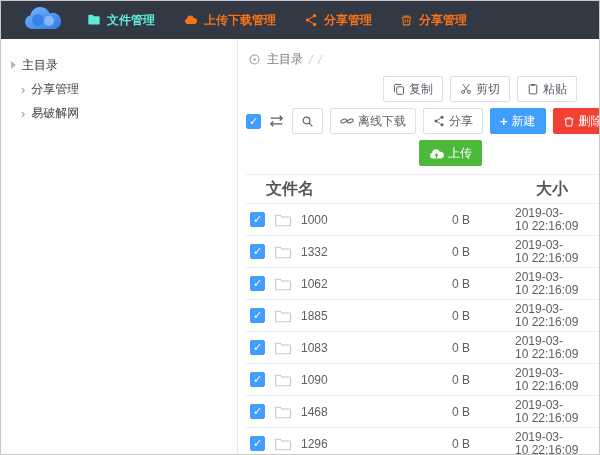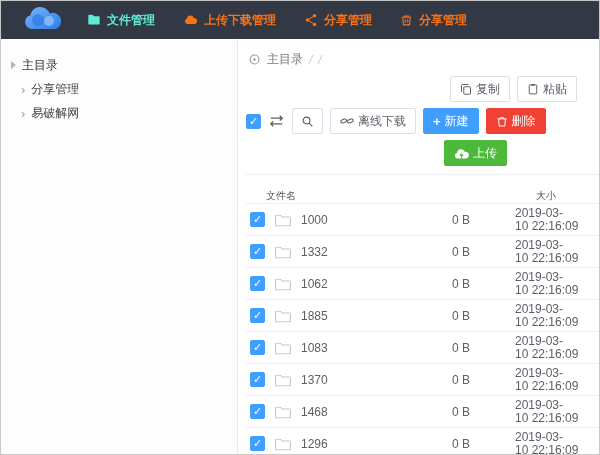--- a/index.html
+++ b/index.html
@@ -28,34 +28,34 @@
   
   .breadcrumb{display:flex;align-items:center;gap:6px;font-size:12px;color:#8c8f94;margin:4px 0 8px 2px}
   .breadcrumb .bc-icon{color:#9a9da3;display:flex}
   .bc-current{color:#75787d;cursor:pointer}
   .bc-sep{color:#c9cbcf;font-style:italic}
 
   
   .toolbar-row{display:flex;align-items:center;gap:7px;margin-bottom:6px}
   .row1{justify-content:flex-end;padding-right:22px}
   .row2{justify-content:flex-start}
-  .row3{justify-content:flex-end;padding-right:92px}
+  .row3{justify-content:flex-end;padding-right:117px}
   .btn{height:26px;display:inline-flex;align-items:center;gap:4px;padding:0 9px;font-size:12px;border:1px solid #dcdfe6;border-radius:2px;background:#fff;color:#5a5e66;cursor:pointer;white-space:nowrap;flex:0 0 auto}
   .btn svg{display:block}
   .btn.primary{background:#409eff;border-color:#409eff;color:#fff}
   .btn.danger{background:#f04134;border-color:#f04134;color:#fff}
   .btn.success{background:#4cb93a;border-color:#4cb93a;color:#fff}
   .icon-btn{padding:0 8px}
   .checkbox{width:15px;height:15px;border-radius:2px;background:#409eff;border:1px solid #409eff;color:#fff;display:inline-flex;align-items:center;justify-content:center;font-size:11px;line-height:1;cursor:pointer;flex:0 0 15px}
   .swap{color:#5a5e66;display:flex;align-items:center;cursor:pointer;flex:0 0 auto}
   .plus{font-weight:bold;font-size:13px;line-height:1}
 
   
   .table{flex:1;display:flex;flex-direction:column;min-height:0;margin-top:2px}
-  .thead{display:flex;align-items:flex-end;height:30px;flex:0 0 30px;border-top:1px solid #ebeef5;border-bottom:1px solid #ebeef5;font-size:10px;font-weight:normal;color:#555}
+  .thead{display:flex;align-items:center;height:30px;flex:0 0 30px;border-top:1px solid #ebeef5;border-bottom:1px solid #ebeef5;font-size:16px;font-weight:bold;color:#555}
   .trow{display:flex;align-items:center;height:32px;flex:0 0 32px;border-bottom:1px solid #ebeef5;font-size:12px;color:#5a5e66;cursor:pointer}
   .cell-name{flex:1;display:flex;align-items:center;gap:9px;padding-left:4px;min-width:0}
   .thead .cell-name{padding-left:20px}
   .cell-size{width:63px;flex:0 0 63px}
   .cell-date{width:84px;flex:0 0 84px;line-height:13px}
   .folder-ic{display:flex;color:#c3c7cd;flex:0 0 auto}
 </style>
 </head>
 <body>
 
@@ -152,20 +152,30 @@
           <span>
               <svg width="12" height="12" viewBox="0 0 16 16" fill="none" stroke="currentColor" stroke-width="1.3">
                 <rect x="5" y="5" width="9" height="10" rx="1"></rect>
                 <path d="M11 2H3.5A1.5 1.5 0 0 0 2 3.5V12"></path>
               </svg>
             </span>
           <span>复制</span>
         </button>
         <button class="btn">
           <span>
+              <svg width="12" height="12" viewBox="0 0 16 16" fill="none" stroke="currentColor" stroke-width="1.2">
+                <circle cx="4" cy="12" r="2"></circle>
+                <circle cx="12" cy="12" r="2"></circle>
+                <path d="M5.4 10.6L12.5 1.5M10.6 10.6L3.5 1.5"></path>
+              </svg>
+            </span>
+          <span>剪切</span>
+        </button>
+        <button class="btn">
+          <span>
               <svg width="12" height="12" viewBox="0 0 16 16" fill="none" stroke="currentColor" stroke-width="1.3">
                 <rect x="3" y="2.5" width="10" height="12" rx="1"></rect>
                 <path d="M6 2.5h4" stroke-width="2.4"></path>
               </svg>
             </span>
           <span>粘贴</span>
         </button>
       </div>
 
       <div class="toolbar-row row2">
@@ -186,20 +196,33 @@
             </span>
         </button>
         <button class="btn">
           <span>
               <svg width="14" height="12" viewBox="0 0 18 14" fill="none" stroke="currentColor" stroke-width="1.3">
                 <rect x="1" y="5" width="7.5" height="4" rx="2" transform="rotate(-20 4.75 7)"></rect>
                 <rect x="9.5" y="5" width="7.5" height="4" rx="2" transform="rotate(-20 13.25 7)"></rect>
               </svg>
             </span>
           <span>离线下载</span>
+        </button>
+        <button class="btn">
+          <span>
+              <svg width="12" height="12" viewBox="0 0 16 16">
+                <g fill="currentColor">
+                  <circle cx="12" cy="3" r="2"></circle>
+                  <circle cx="4" cy="8" r="2"></circle>
+                  <circle cx="12" cy="13" r="2"></circle>
+                </g>
+                <path d="M5.8 7l4.4-2.8M5.8 9l4.4 2.8" stroke="currentColor" stroke-width="1.2" fill="none"></path>
+              </svg>
+            </span>
+          <span>分享</span>
         </button>
         <button class="btn primary">
           <span class="plus">+</span>
           <span>新建</span>
         </button>
         <button class="btn danger">
           <span>
               <svg width="12" height="13" viewBox="0 0 16 16" fill="none" stroke="currentColor" stroke-width="1.3">
                 <path d="M2 4.5h12M5.5 4.5V3h5v1.5M3.5 4.5l.7 9.5h7.6l.7-9.5"></path>
               </svg>
@@ -325,21 +348,21 @@
             <div class="trow">
               <div class="cell-name">
                 <span class="checkbox">
                   <span>✓</span>
                 </span>
                 <span class="folder-ic">
                   <svg width="18" height="14" viewBox="0 0 20 16" fill="none" stroke="currentColor" stroke-width="1.2">
                     <path d="M1.5 4c0-.8.6-1.5 1.4-1.5h4.2l1.8 2h8.2c.8 0 1.4.7 1.4 1.5v7c0 .8-.6 1.5-1.4 1.5H2.9c-.8 0-1.4-.7-1.4-1.5V4z"></path>
                   </svg>
                 </span>
-                <span class="fname">1370</span>
+                <span class="fname">1090</span>
               </div>
               <div class="cell-size">0 B</div>
               <div class="cell-date">
                 <div>2019-03-</div>
                 <div>10 22:16:09</div>
               </div>
             </div>
 
             <div class="trow">
               <div class="cell-name">

